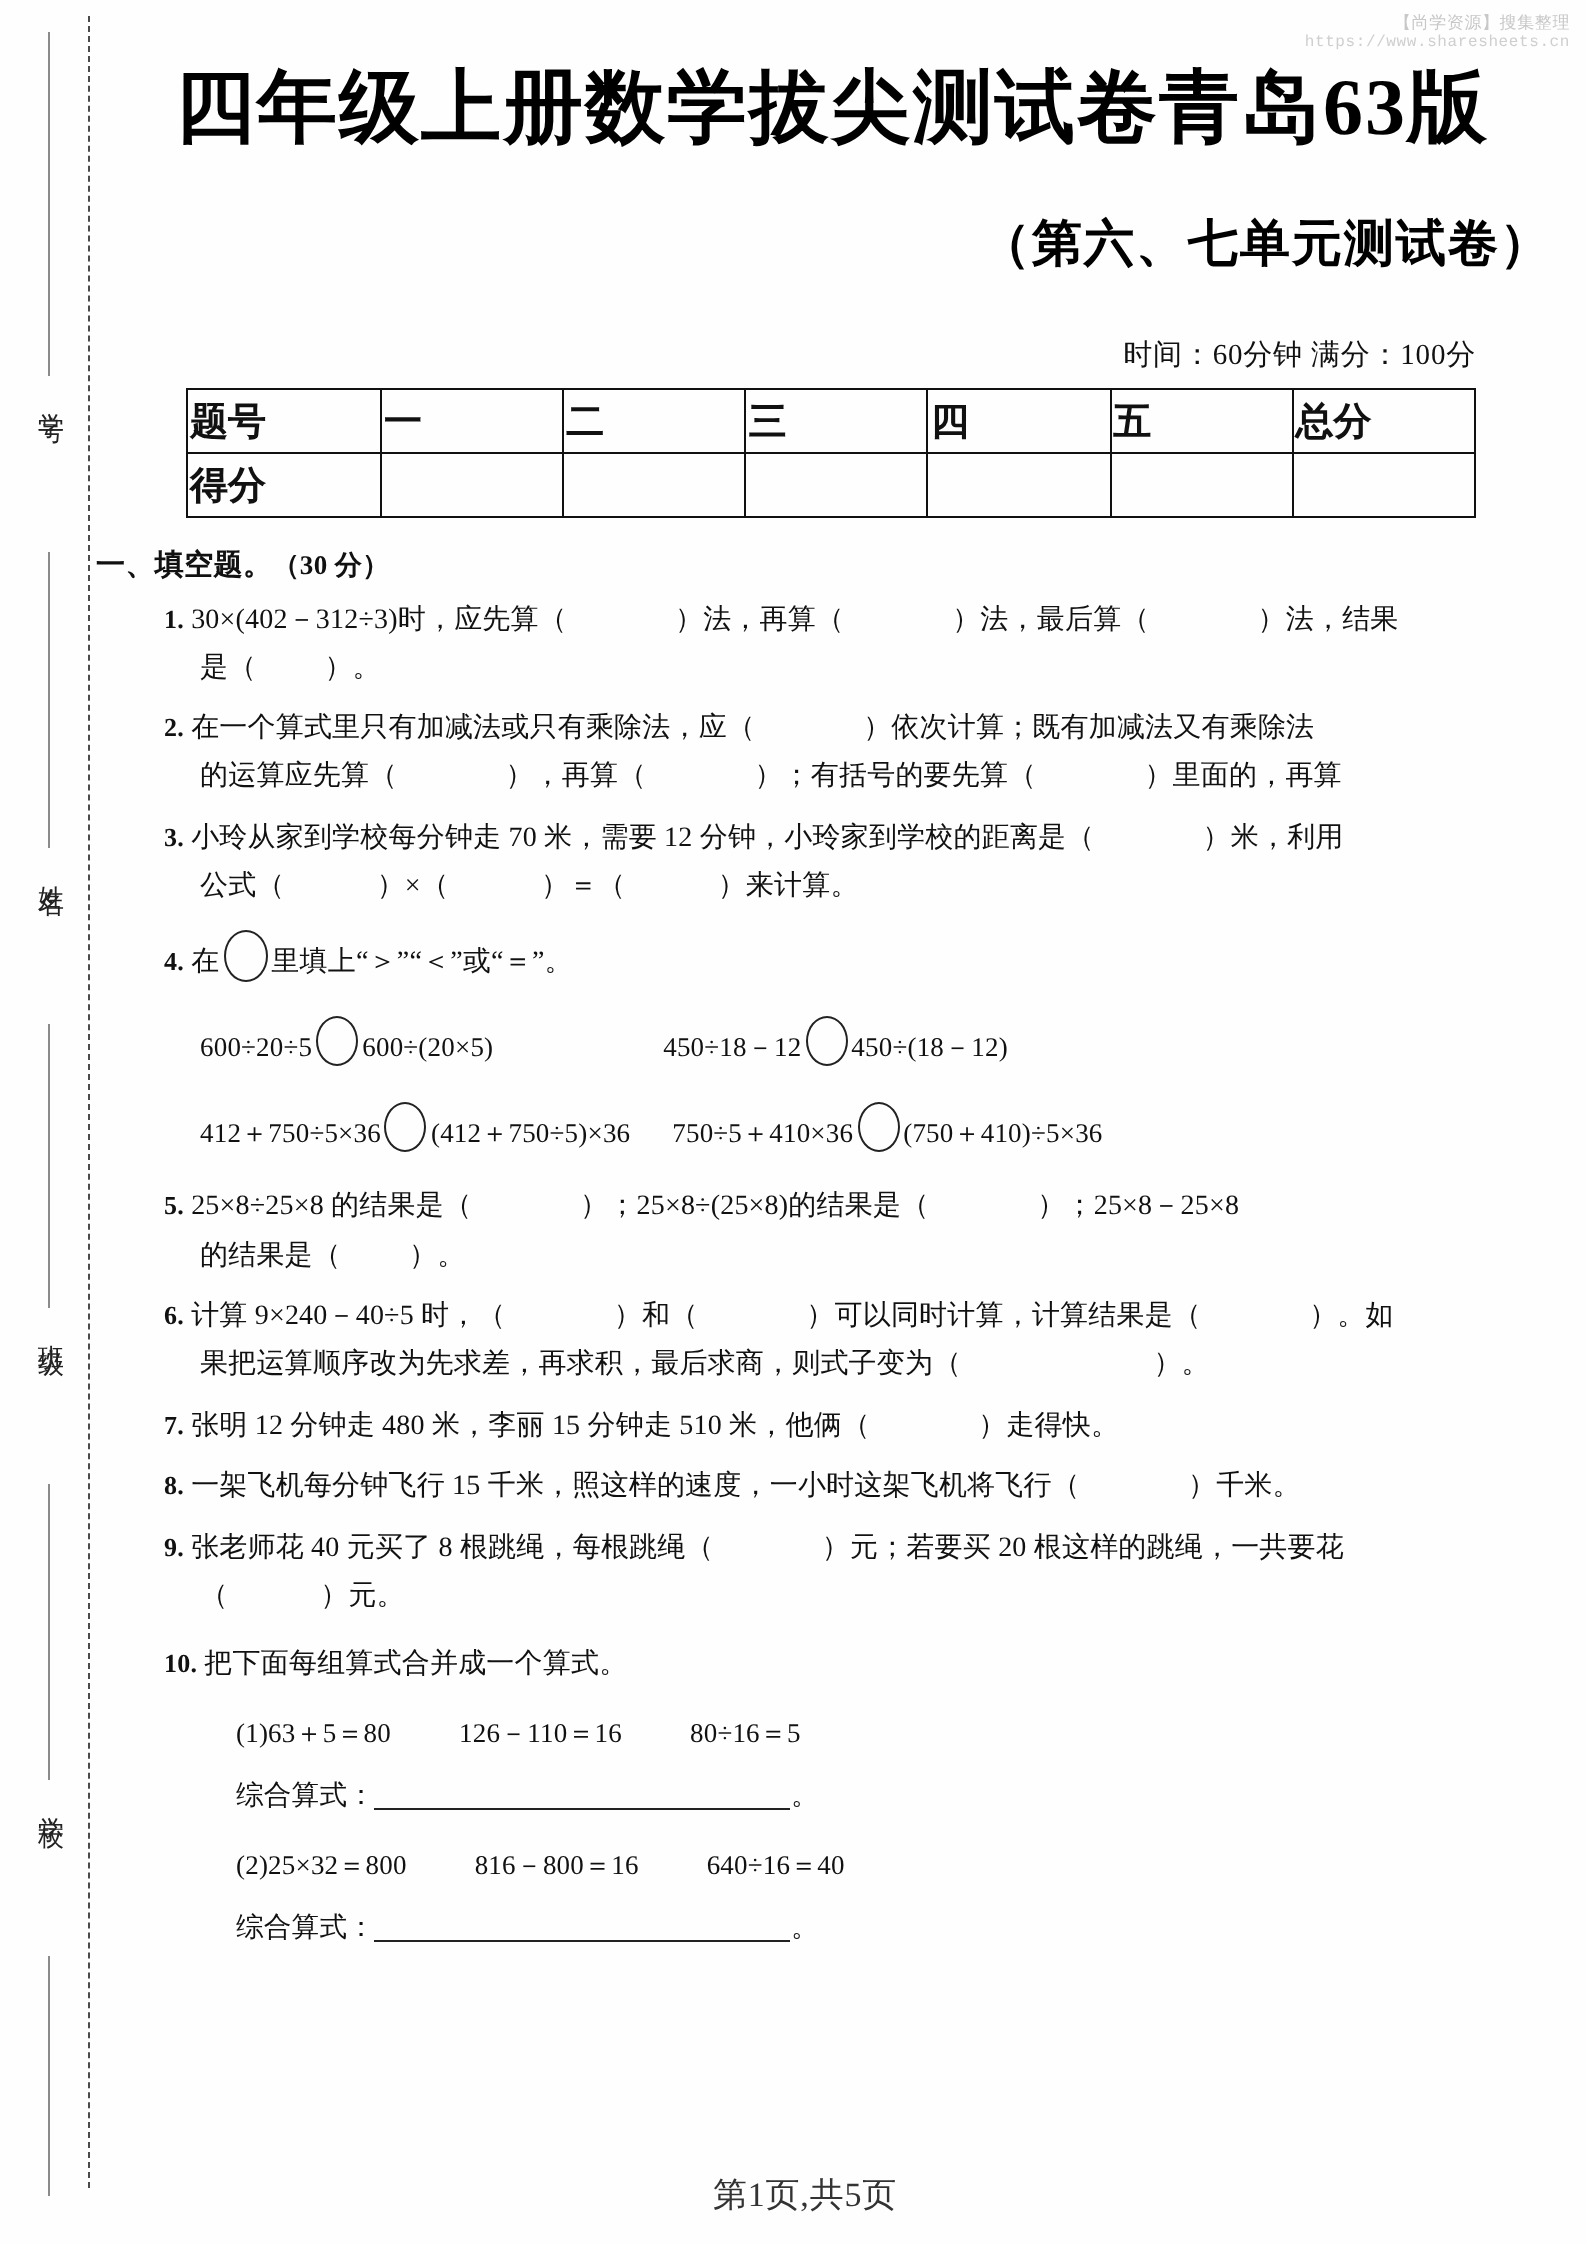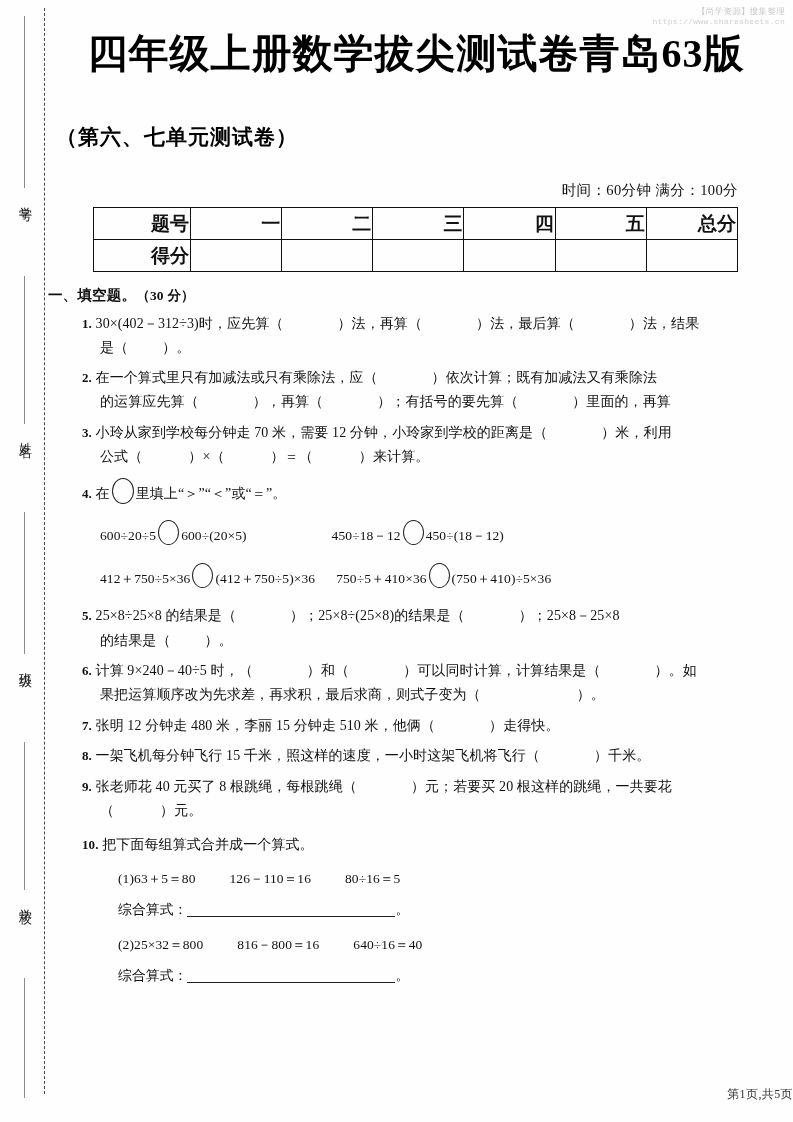--- a/index.html
+++ b/index.html
@@ -91,25 +91,25 @@
   .title {
     text-align: center;
     font-size: 40px;
     font-weight: bold;
     letter-spacing: 1px;
     margin-top: 26px;
     font-family: "Liberation Serif", "DejaVu Serif", serif;
     color: #000;
   }
   .subtitle {
-    text-align: left;
-    font-size: 21px;
+    text-align: right;
+    font-size: 25px;
     font-weight: bold;
     letter-spacing: 1px;
-    margin-top: 42px;
+    margin-top: 24px;
     color: #000;
   }
 
   .exam-meta {
     text-align: right;
     font-size: 14.5px;
     margin-top: 30px;
     padding-right: 38px;
     letter-spacing: 0.4px;
   }
@@ -121,21 +121,21 @@
     padding-right: 38px;
   }
   table.score-table {
     border-collapse: collapse;
     width: 100%;
     table-layout: fixed;
   }
   table.score-table td {
     border: 1.3px solid #111;
     height: 29px;
-    text-align: right;
+    text-align: left;
     vertical-align: middle;
     font-size: 19px;
     font-weight: bold;
     font-family: "Liberation Serif", serif;
   }
   table.score-table td.head-cell {
     width: 14.6%;
   }
 
   
@@ -226,22 +226,22 @@
     border-bottom: 1.1px solid #222;
     height: 14px;
     vertical-align: -3px;
   }
 
   .footer {
     position: absolute;
     left: 12px;
     right: 0;
     top: 1086px;
-    text-align: right;
-    font-size: 12px;
+    text-align: center;
+    font-size: 17px;
     color: #333;
     letter-spacing: 0.4px;
   }
 </style>
 </head>
 <body>
 
 <div class="page">
 
   <div class="watermark">

